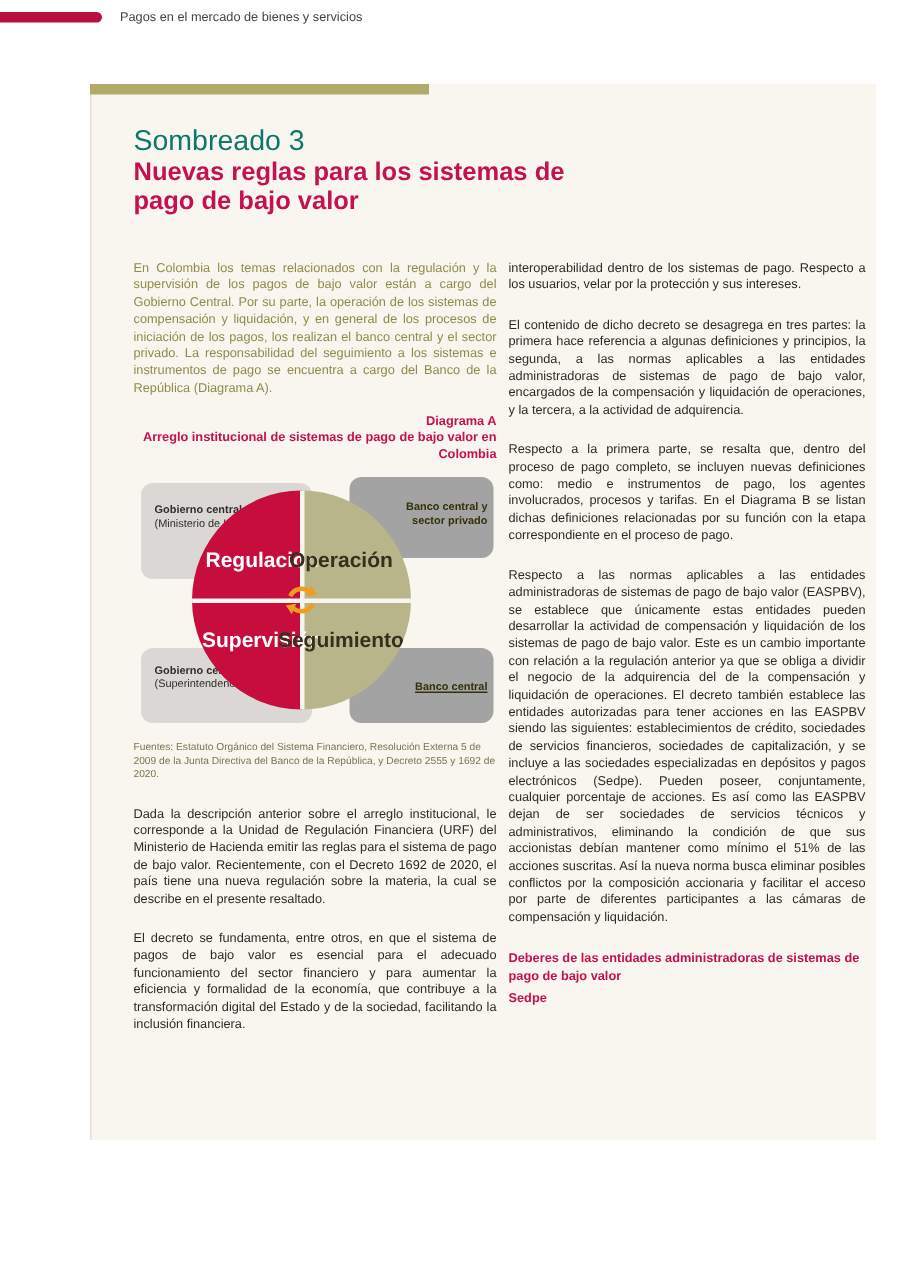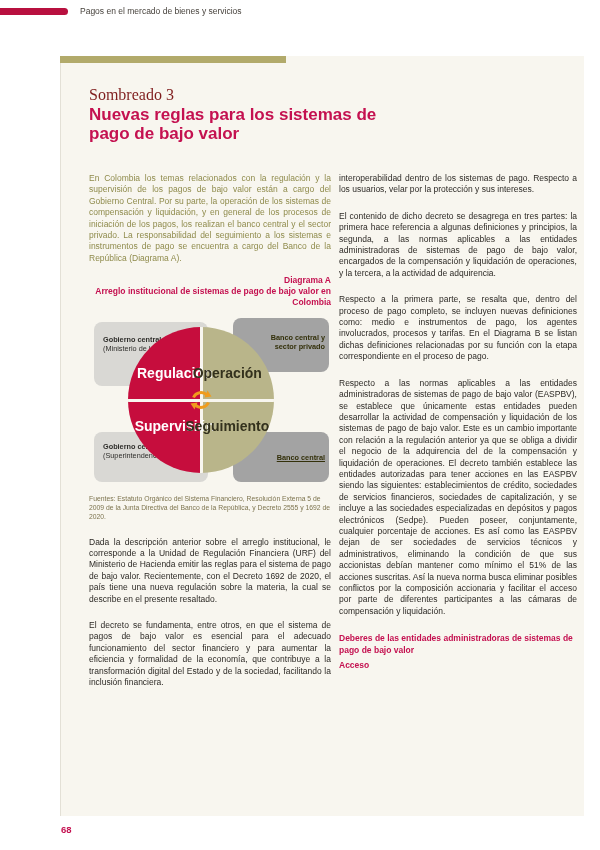--- a/index.html
+++ b/index.html
@@ -1,30 +1,30 @@
 <!DOCTYPE html>
 <html><head>
 <meta charset="utf-8">
 <style>
   html,body{margin:0;padding:0;background:#ffffff;}
-  .page{position:relative;width:600px;height:850px;background:#ffffff;overflow:hidden;
+  .page{position:relative;width:600px;height:760px;background:#ffffff;overflow:hidden;
         font-family:"Liberation Sans",sans-serif;color:#2d2a26;}
 
   
   .runhead-bar{position:absolute;left:0;top:8px;width:68px;height:7px;background:#b8103f;
                border-radius:0 4px 4px 0;}
   .runhead-label{position:absolute;left:80px;top:6px;font-size:8.5px;color:#47423c;letter-spacing:0;}
 
   
   .card{position:absolute;left:60px;top:56px;width:523px;height:760px;background:#f8f6ef;
         border-left:1px solid #e3e0d6;}
   .accent-bar{position:absolute;left:-1px;top:0;width:226px;height:7px;background:#b2aa6b;}
 
   .titleblock{position:absolute;left:28px;top:30px;width:310px;}
-  .kicker{font-size:16px;color:#7f1d1d;font-weight:400;line-height:18px;font-family:Liberation Serif, serif;}
+  .kicker{font-size:19px;color:#0f766e;font-weight:400;line-height:18px;}
   .title{font-size:17px;color:#c41150;font-weight:700;line-height:19px;margin-top:1px;max-width:300px;}
 
   .col{position:absolute;top:102px;font-size:8.5px;line-height:11.4px;text-align:justify;}
   .col-left{left:28px;width:242px;}
   .col-right{left:278px;width:238px;}
   .col p{margin:15px 0 11px 0;}
   .lead{color:#8f8b4c;}
 
   .diagram-head{color:#c41150;font-weight:700;font-size:8.5px;line-height:11px;margin:1px 0 7px 0;text-align:right;}
 
@@ -124,18 +124,18 @@
       <p>Dada la descripción anterior sobre el arreglo institucional, le corresponde a la Unidad de Regulación Financiera (URF) del Ministerio de Hacienda emitir las reglas para el sistema de pago de bajo valor. Recientemente, con el Decreto 1692 de 2020, el país tiene una nueva regulación sobre la materia, la cual se describe en el presente resaltado.</p>
       <p>El decreto se fundamenta, entre otros, en que el sistema de pagos de bajo valor es esencial para el adecuado funcionamiento del sector financiero y para aumentar la eficiencia y formalidad de la economía, que contribuye a la transformación digital del Estado y de la sociedad, facilitando la inclusión financiera.</p>
     </div>
 
     <div class="col col-right">
       <p>interoperabilidad dentro de los sistemas de pago. Respecto a los usuarios, velar por la protección y sus intereses.</p>
       <p>El contenido de dicho decreto se desagrega en tres partes: la primera hace referencia a algunas definiciones y principios, la segunda, a las normas aplicables a las entidades administradoras de sistemas de pago de bajo valor, encargados de la compensación y liquidación de operaciones, y la tercera, a la actividad de adquirencia.</p>
       <p>Respecto a la primera parte, se resalta que, dentro del proceso de pago completo, se incluyen nuevas definiciones como: medio e instrumentos de pago, los agentes involucrados, procesos y tarifas. En el Diagrama B se listan dichas definiciones relacionadas por su función con la etapa correspondiente en el proceso de pago.</p>
       <p>Respecto a las normas aplicables a las entidades administradoras de sistemas de pago de bajo valor (EASPBV), se establece que únicamente estas entidades pueden desarrollar la actividad de compensación y liquidación de los sistemas de pago de bajo valor. Este es un cambio importante con relación a la regulación anterior ya que se obliga a dividir el negocio de la adquirencia del de la compensación y liquidación de operaciones. El decreto también establece las entidades autorizadas para tener acciones en las EASPBV siendo las siguientes: establecimientos de crédito, sociedades de servicios financieros, sociedades de capitalización, y se incluye a las sociedades especializadas en depósitos y pagos electrónicos (Sedpe). Pueden poseer, conjuntamente, cualquier porcentaje de acciones. Es así como las EASPBV dejan de ser sociedades de servicios técnicos y administrativos, eliminando la condición de que sus accionistas debían mantener como mínimo el 51% de las acciones suscritas. Así la nueva norma busca eliminar posibles conflictos por la composición accionaria y facilitar el acceso por parte de diferentes participantes a las cámaras de compensación y liquidación.</p>
       <div class="sec-head">Deberes de las entidades administradoras de sistemas de pago de bajo valor</div>
-      <div class="sub-head">Acceso</div>
+      <div class="sub-head">Sedpe</div>
     </div>
   </div>
 
   <div class="pagenum">68</div>
 </div>
 
 </body></html>

